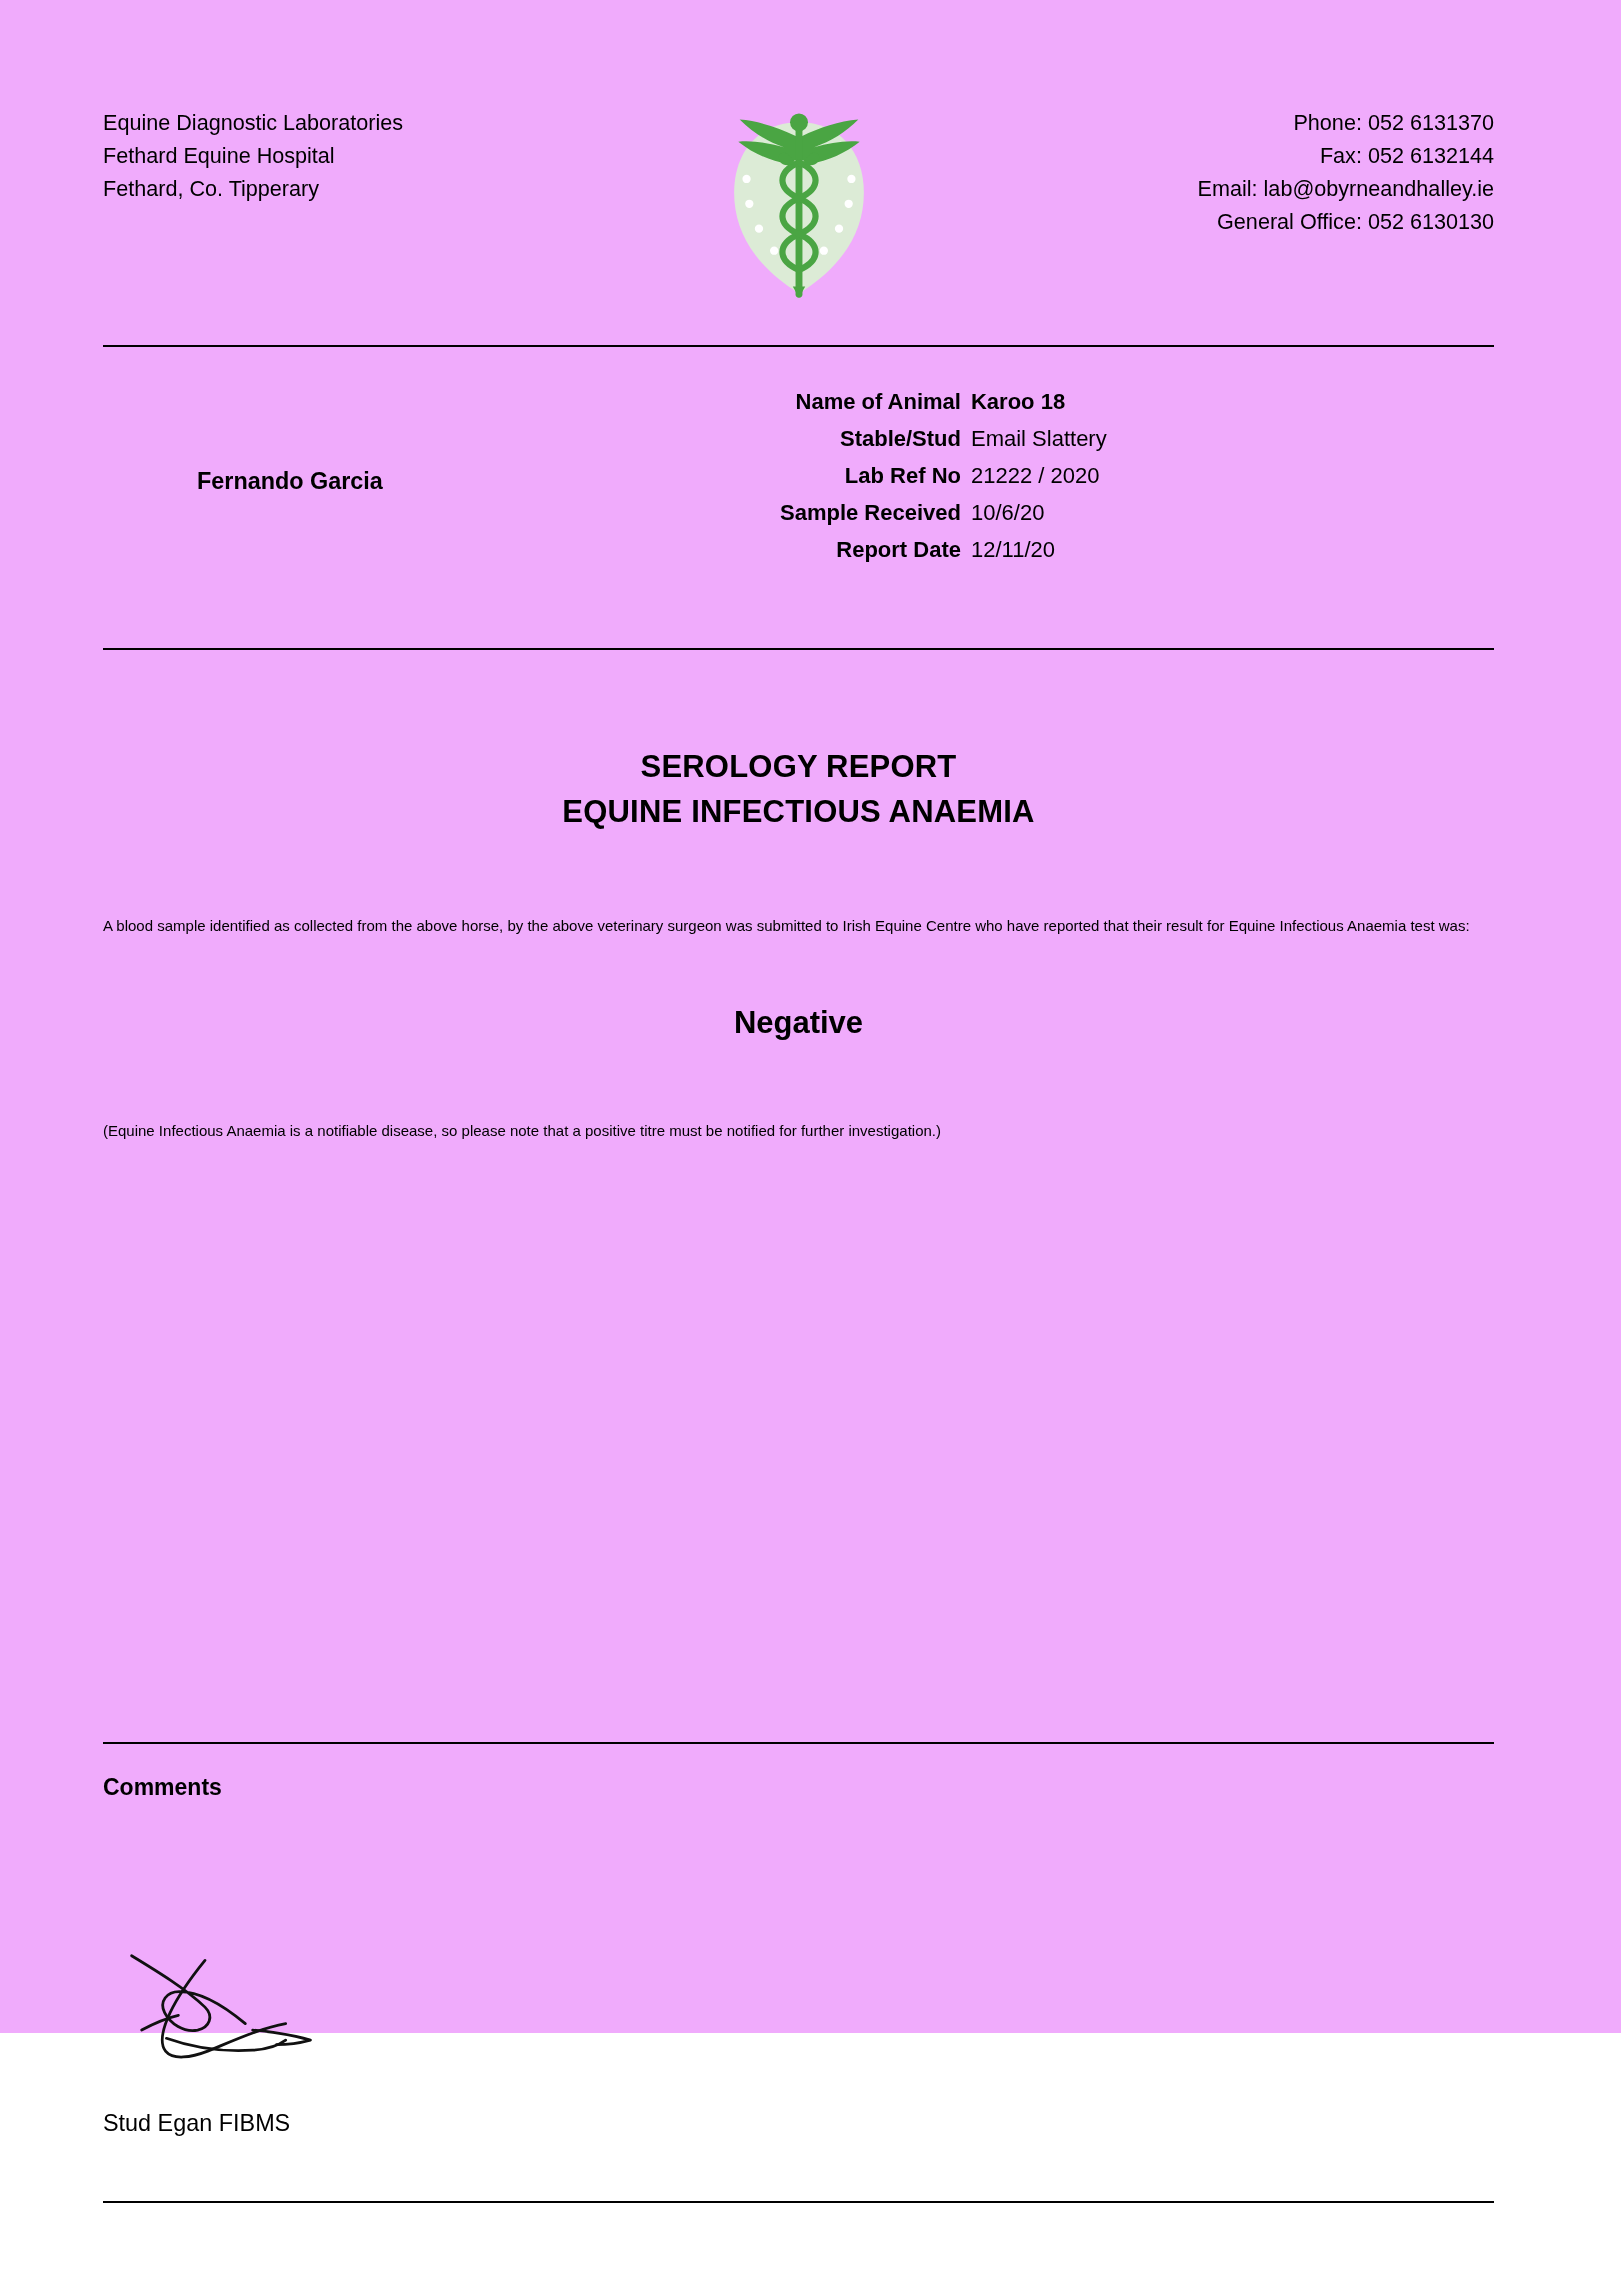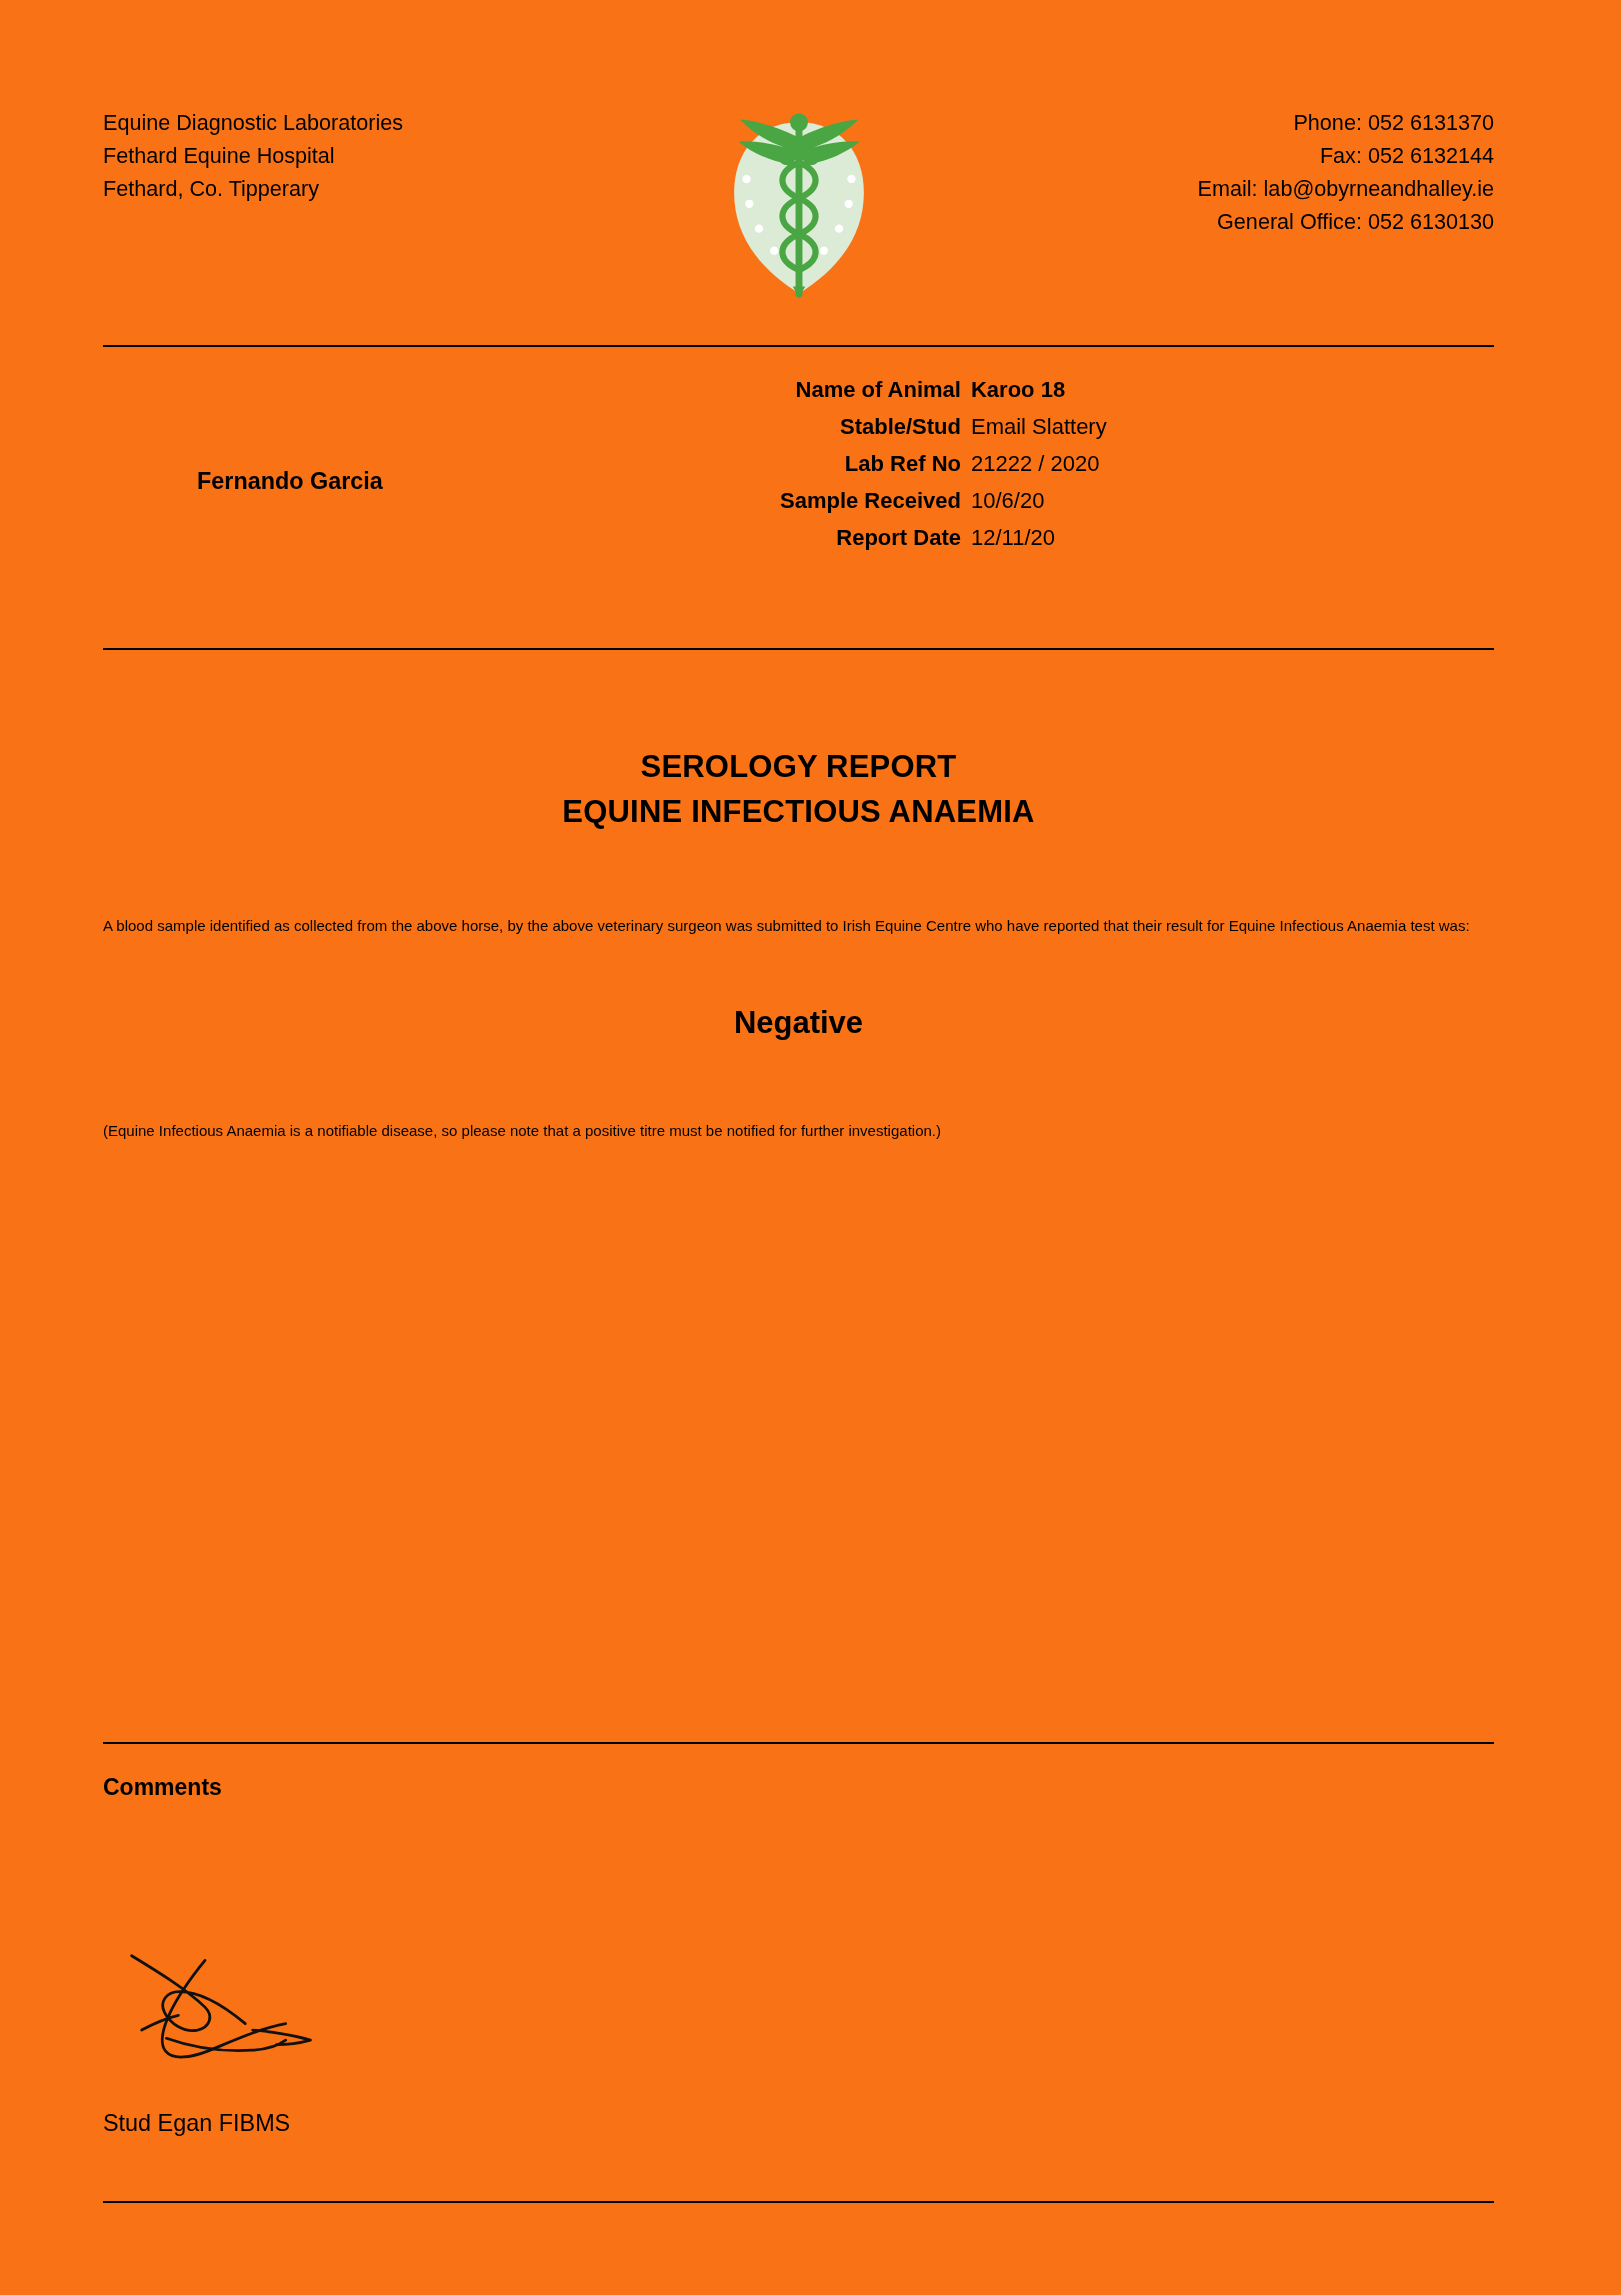--- a/index.html
+++ b/index.html
@@ -10,22 +10,22 @@
   body {
     width: 1622px;
     height: 2295px;
     font-family: "Liberation Sans", sans-serif;
     color: #000000;
     -webkit-font-smoothing: antialiased;
   }
   .page {
     position: relative;
     width: 1622px;
-    height: 2295px;
-    background: #f97316;
+    height: 2033px;
+    background: #f0abfc;
     box-sizing: border-box;
   }
 
   
   .header {
     position: absolute;
     left: 103px;
     top: 106px;
     width: 1391px;
     display: flex;
@@ -71,21 +71,21 @@
     position: absolute;
     left: 197px;
     top: 468px;
     font-size: 23.4px;
     font-weight: bold;
     white-space: nowrap;
   }
   .info-table {
     position: absolute;
     left: 780px;
-    top: 376px;
+    top: 388px;
     border-collapse: collapse;
   }
   .info-table td {
     font-size: 22px;
     padding: 0 0 10px 0;
     vertical-align: top;
     line-height: 27px;
   }
   .info-label {
     text-align: right;

